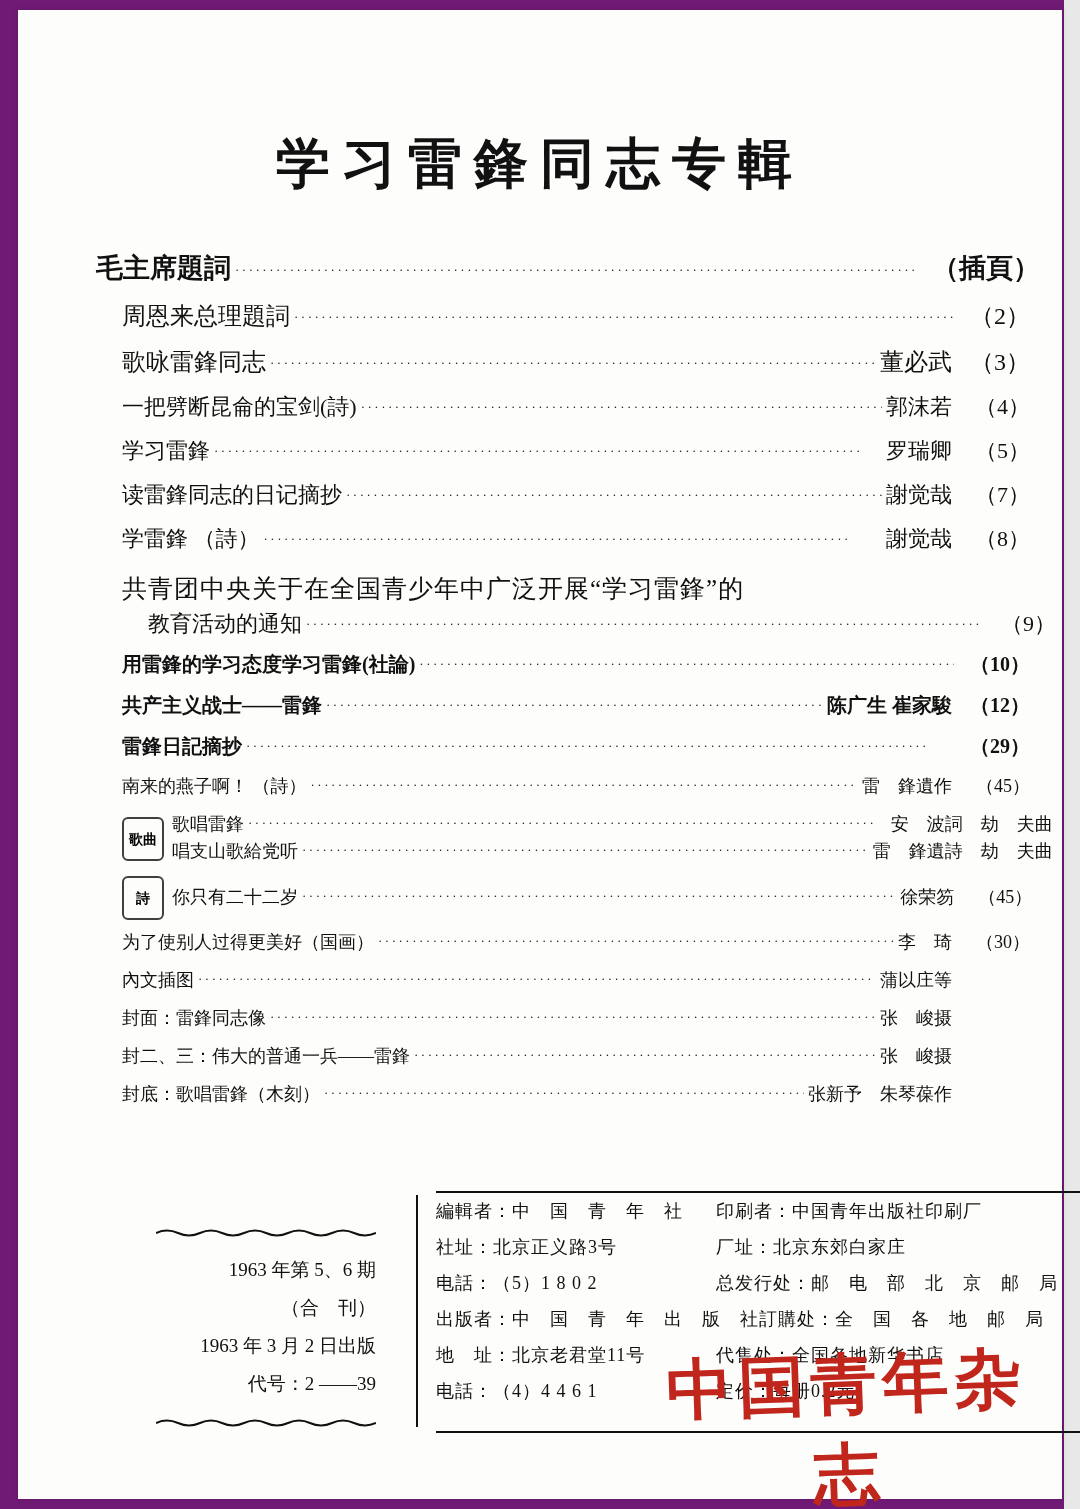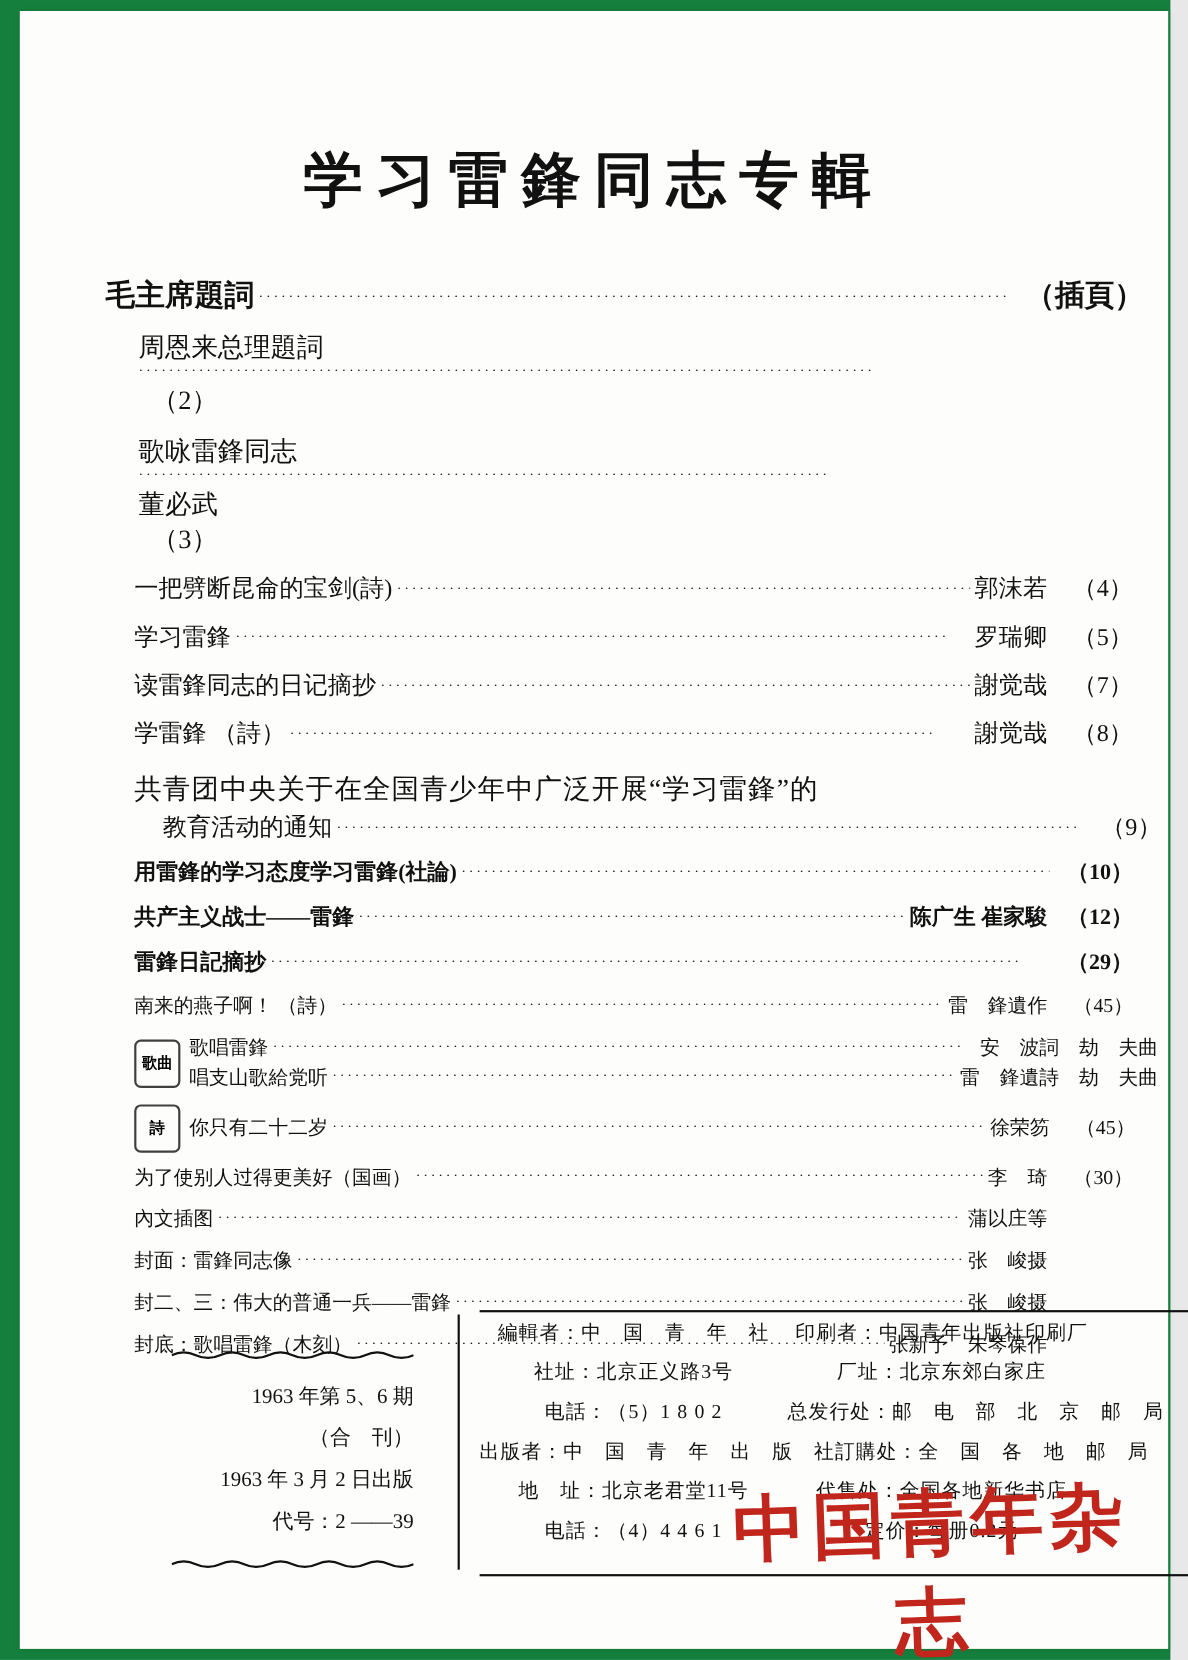--- a/index.html
+++ b/index.html
@@ -10,21 +10,21 @@
   body {
     width: 1080px;
     height: 1509px;
     font-family: "Liberation Serif", "DejaVu Serif", serif;
     overflow: hidden;
   }
   .page {
     position: relative;
     width: 1064px;
     height: 1509px;
-    background: #15803d;
+    background: #701a75;
     box-sizing: border-box;
     padding: 0;
   }
   .paper {
     position: absolute;
     left: 18px;
     top: 10px;
     width: 1044px;
     height: 1489px;
     background: #fdfdfb;
@@ -77,21 +77,21 @@
   }
   .row .page-no {
     white-space: nowrap;
     flex: 0 0 auto;
     width: 72px;
     text-align: right;
   }
 
   
   .s-xl { font-size: 27px; }
-  .s-lg { font-size: 24px; flex-direction: column; }
+  .s-lg { font-size: 24px; }
   .s-md { font-size: 22px; }
   .s-sm { font-size: 20px; }
   .s-xs { font-size: 18px; }
   .bold { font-weight: 700; font-family: Liberation Serif, serif; }
 
   .rowgap { margin-bottom: 14px; }
   .rowgap2 { margin-bottom: 18px; }
 
   .indent1 { padding-left: 26px; }
   .indent2 { padding-left: 52px; }
@@ -159,21 +159,20 @@
     background: #111;
   }
   .colo-right {
     position: absolute;
     left: 340px;
     top: 8px;
     width: 560px;
     font-size: 18px;
     line-height: 36px;
     color: #111;
-    text-align: center;
   }
   .cr-row {
     display: flex;
   }
   .cr-col {
     flex: 0 0 50%;
     white-space: nowrap;
     letter-spacing: 1px;
   }
   .hr-top {

